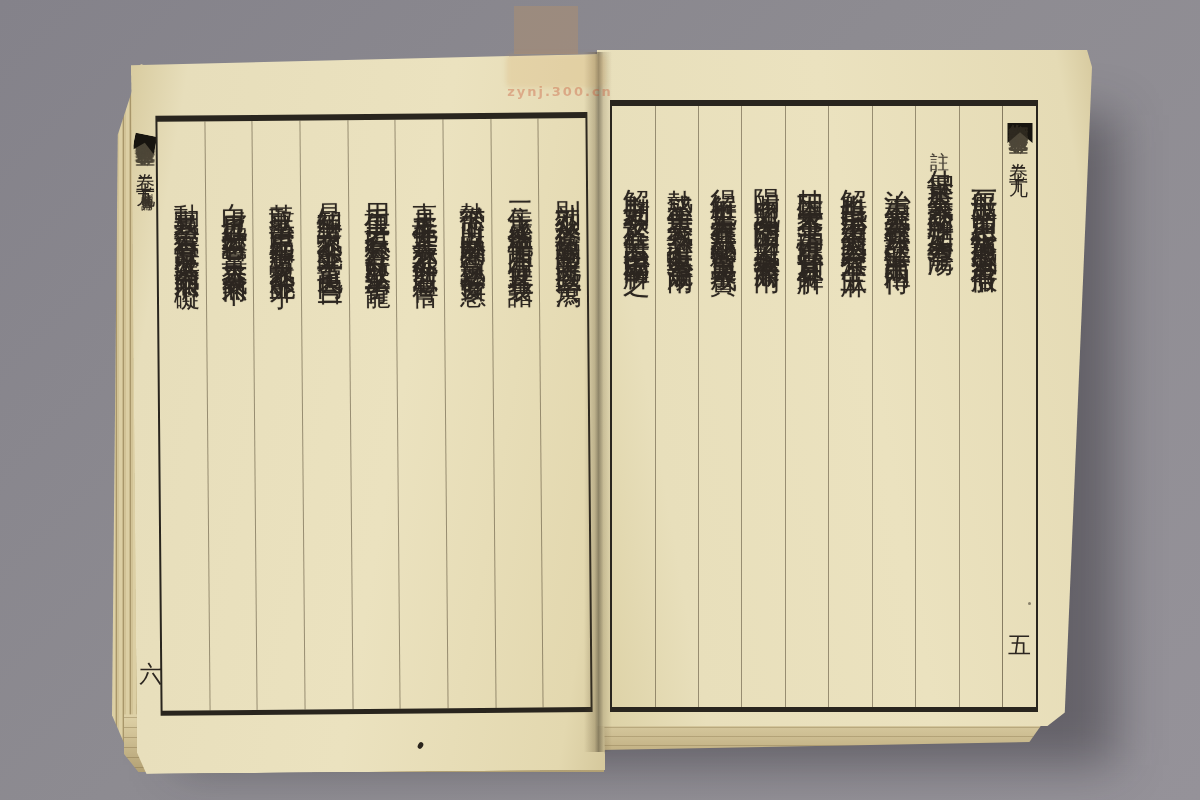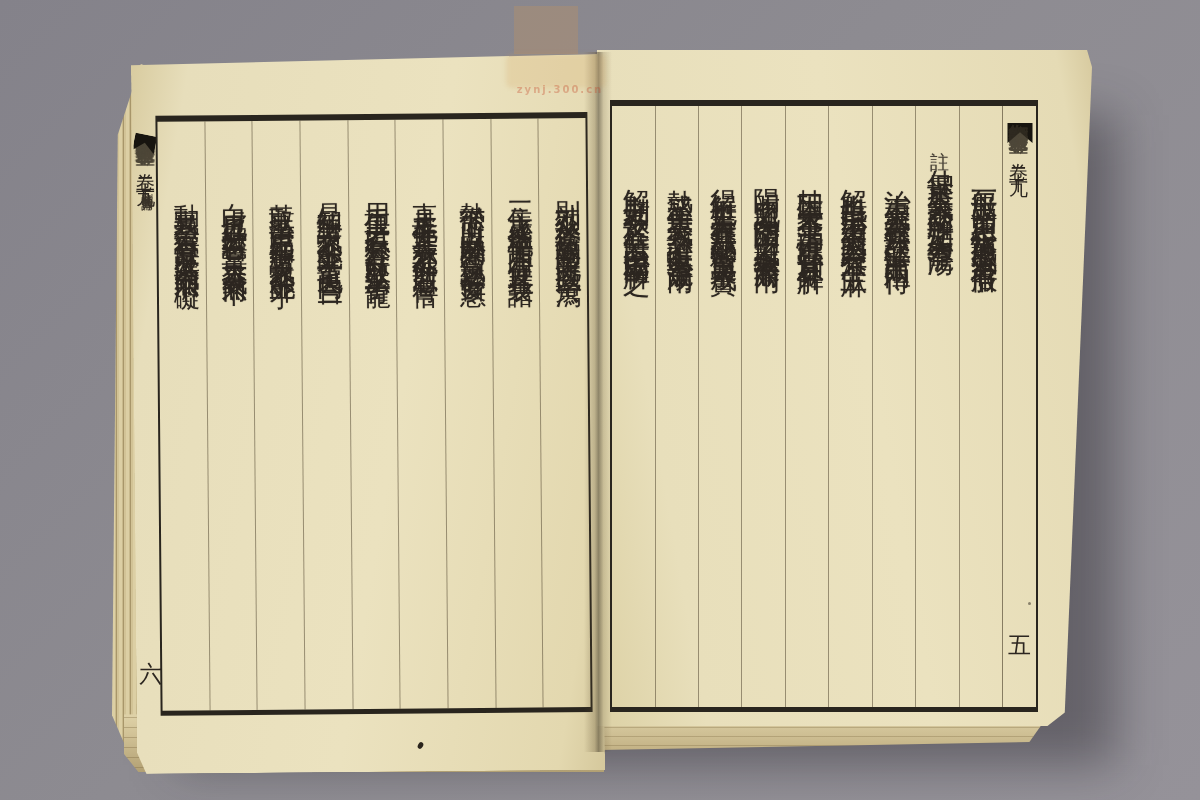--- a/index.html
+++ b/index.html
@@ -76,21 +76,21 @@
   .fishtail{margin-top:3px;line-height:0;}
   .banxin-l .fishtail{transform:rotate(12deg) translateX(-2px);}
 
   
   .wm{position:absolute;left:498px;top:6px;width:120px;height:100px;z-index:9;pointer-events:none;}
   .wm-block{width:64px;height:48px;margin-left:16px;background:rgba(208,152,82,.26);}
   .wm-glyphs{position:absolute;top:48px;left:8px;width:100px;height:34px;border-radius:6px;
              background:rgba(210,160,90,.20);filter:blur(2px);}
   .wm-text{position:absolute;top:78px;left:6px;width:112px;text-align:center;
            font-family:"DejaVu Sans","Liberation Sans",sans-serif;
-           font-weight:bold;font-size:10px;letter-spacing:2px;color:rgba(195,70,40,.34);}
+           font-weight:bold;font-size:13px;letter-spacing:2px;color:rgba(195,70,40,.34);}
 
   
   .speck{position:absolute;background:#2a241c;border-radius:50%;}
   .speck1{left:418px;top:742px;width:5px;height:7px;transform:rotate(30deg);}
   .speck2{left:1028px;top:602px;width:3px;height:3px;opacity:.5;}
 </style>
 </head>
 <body>
 
 <div class="photo">

